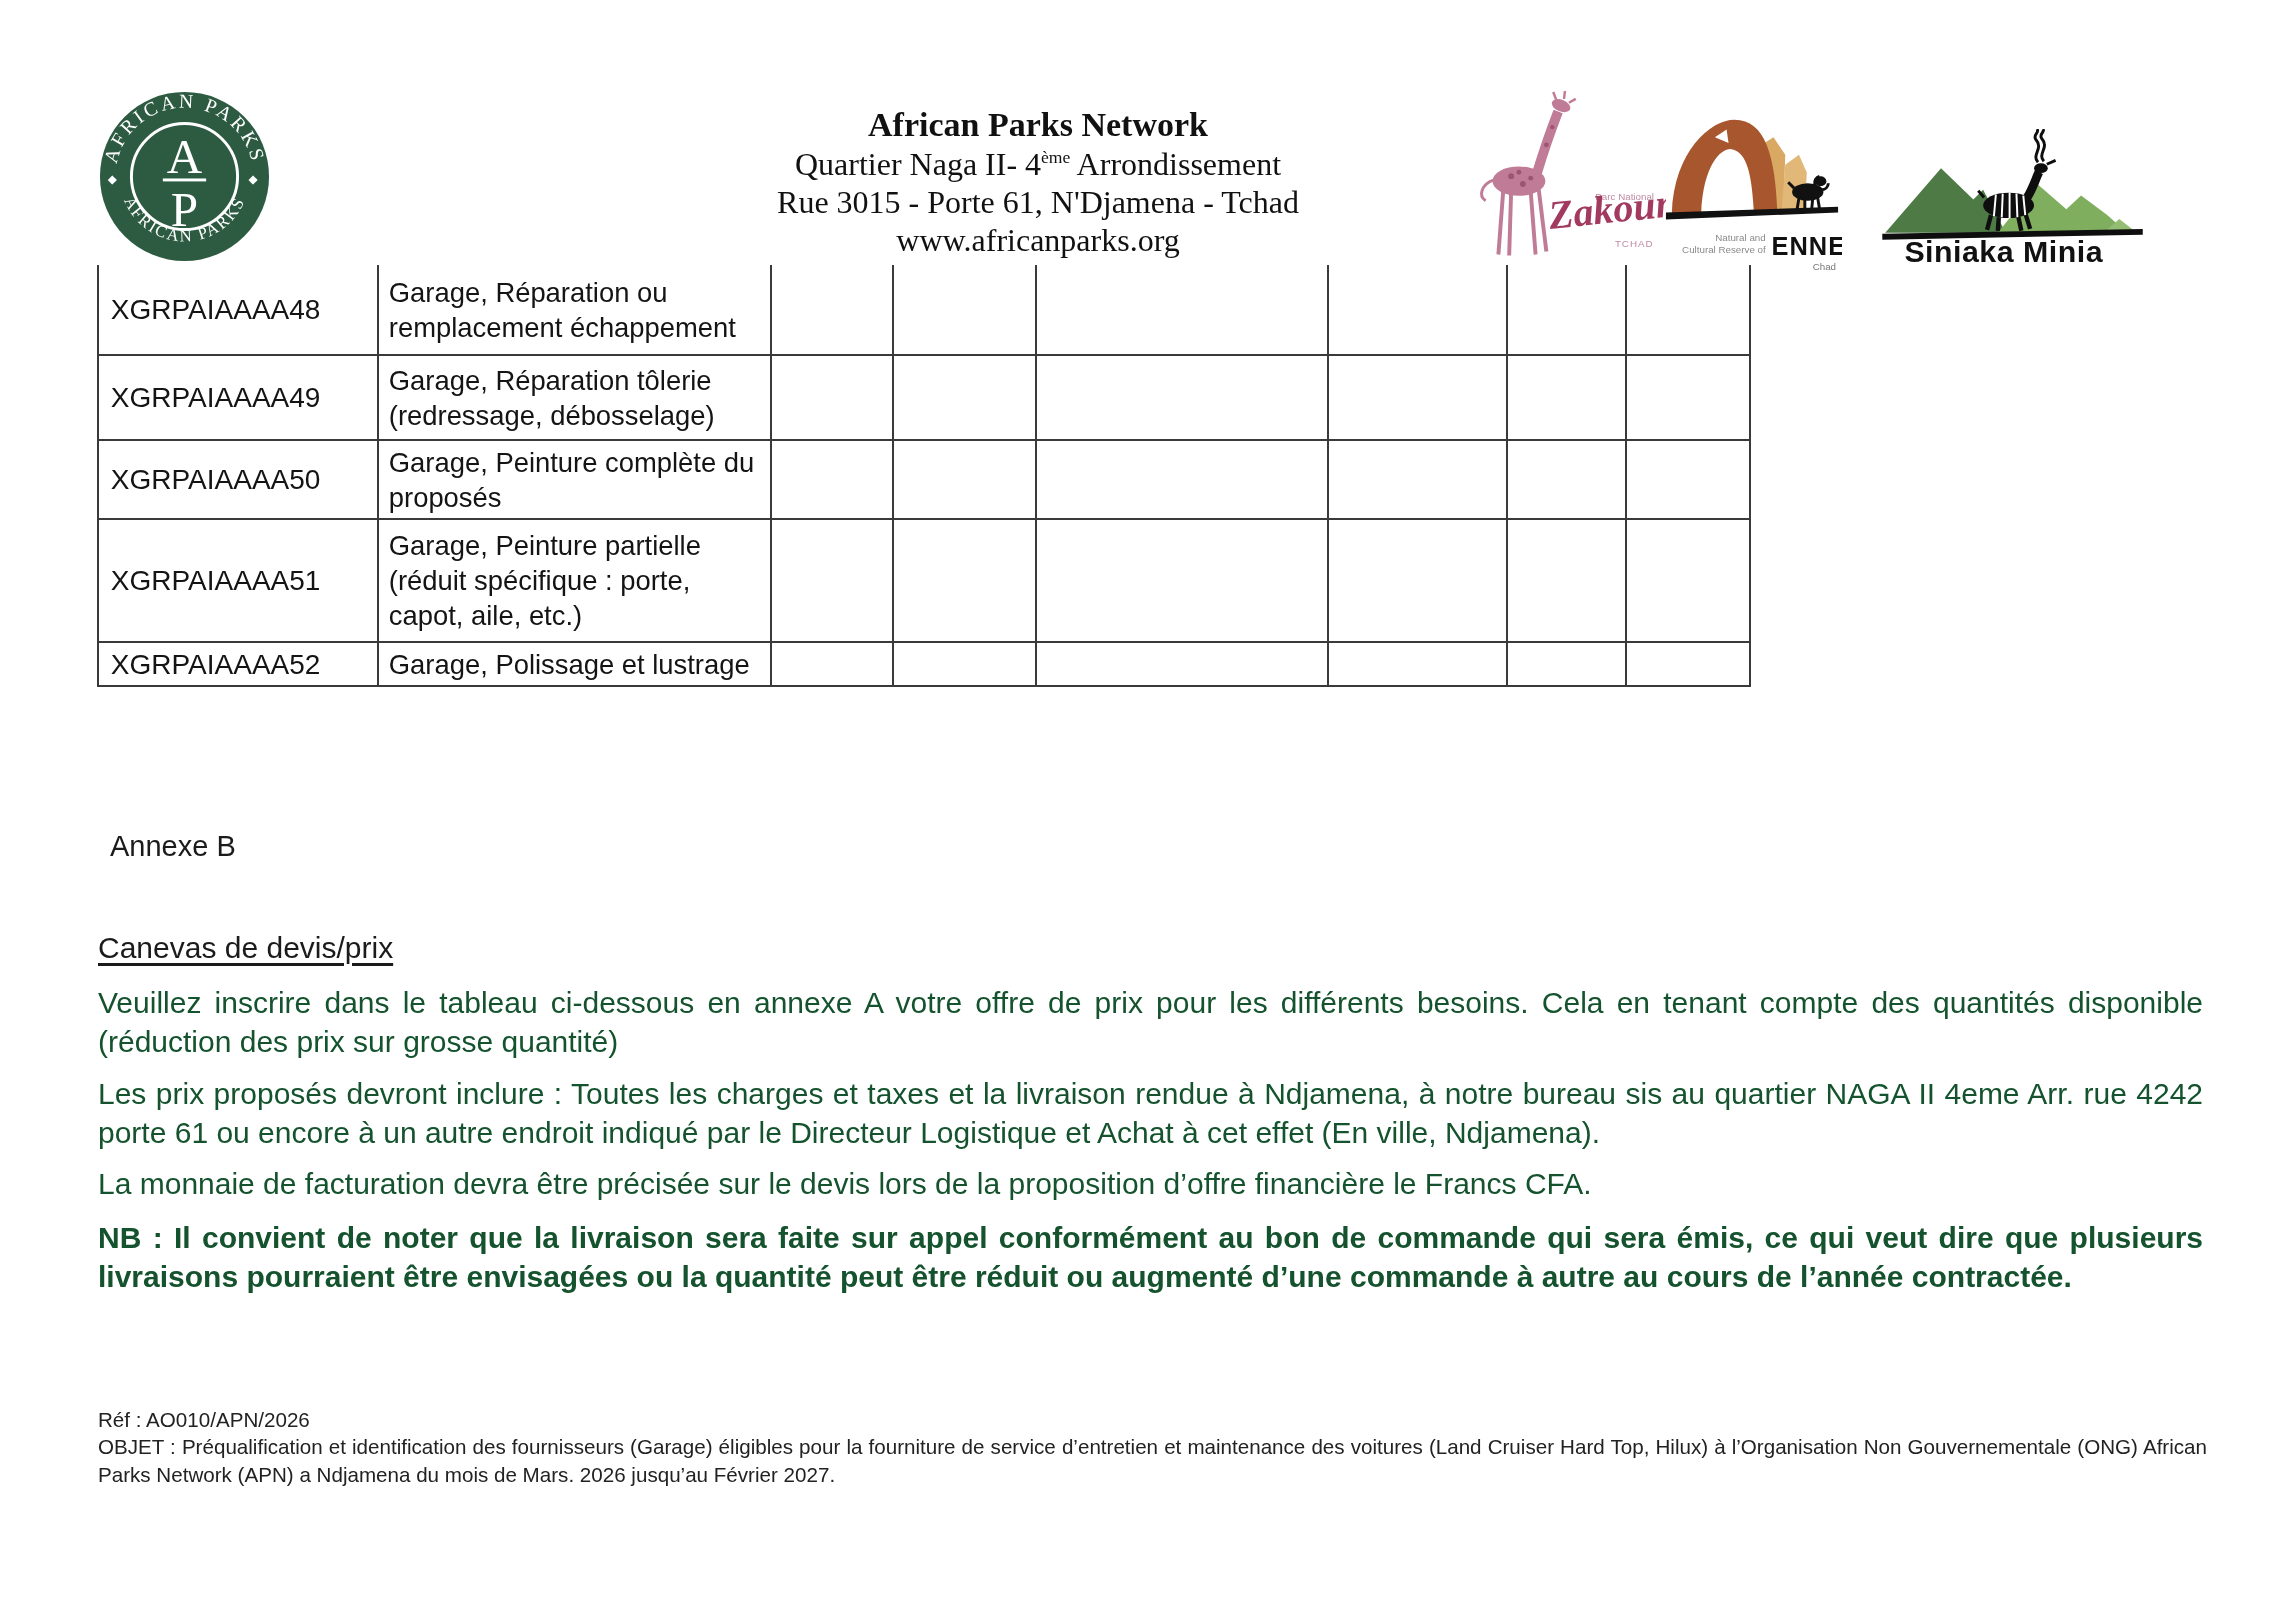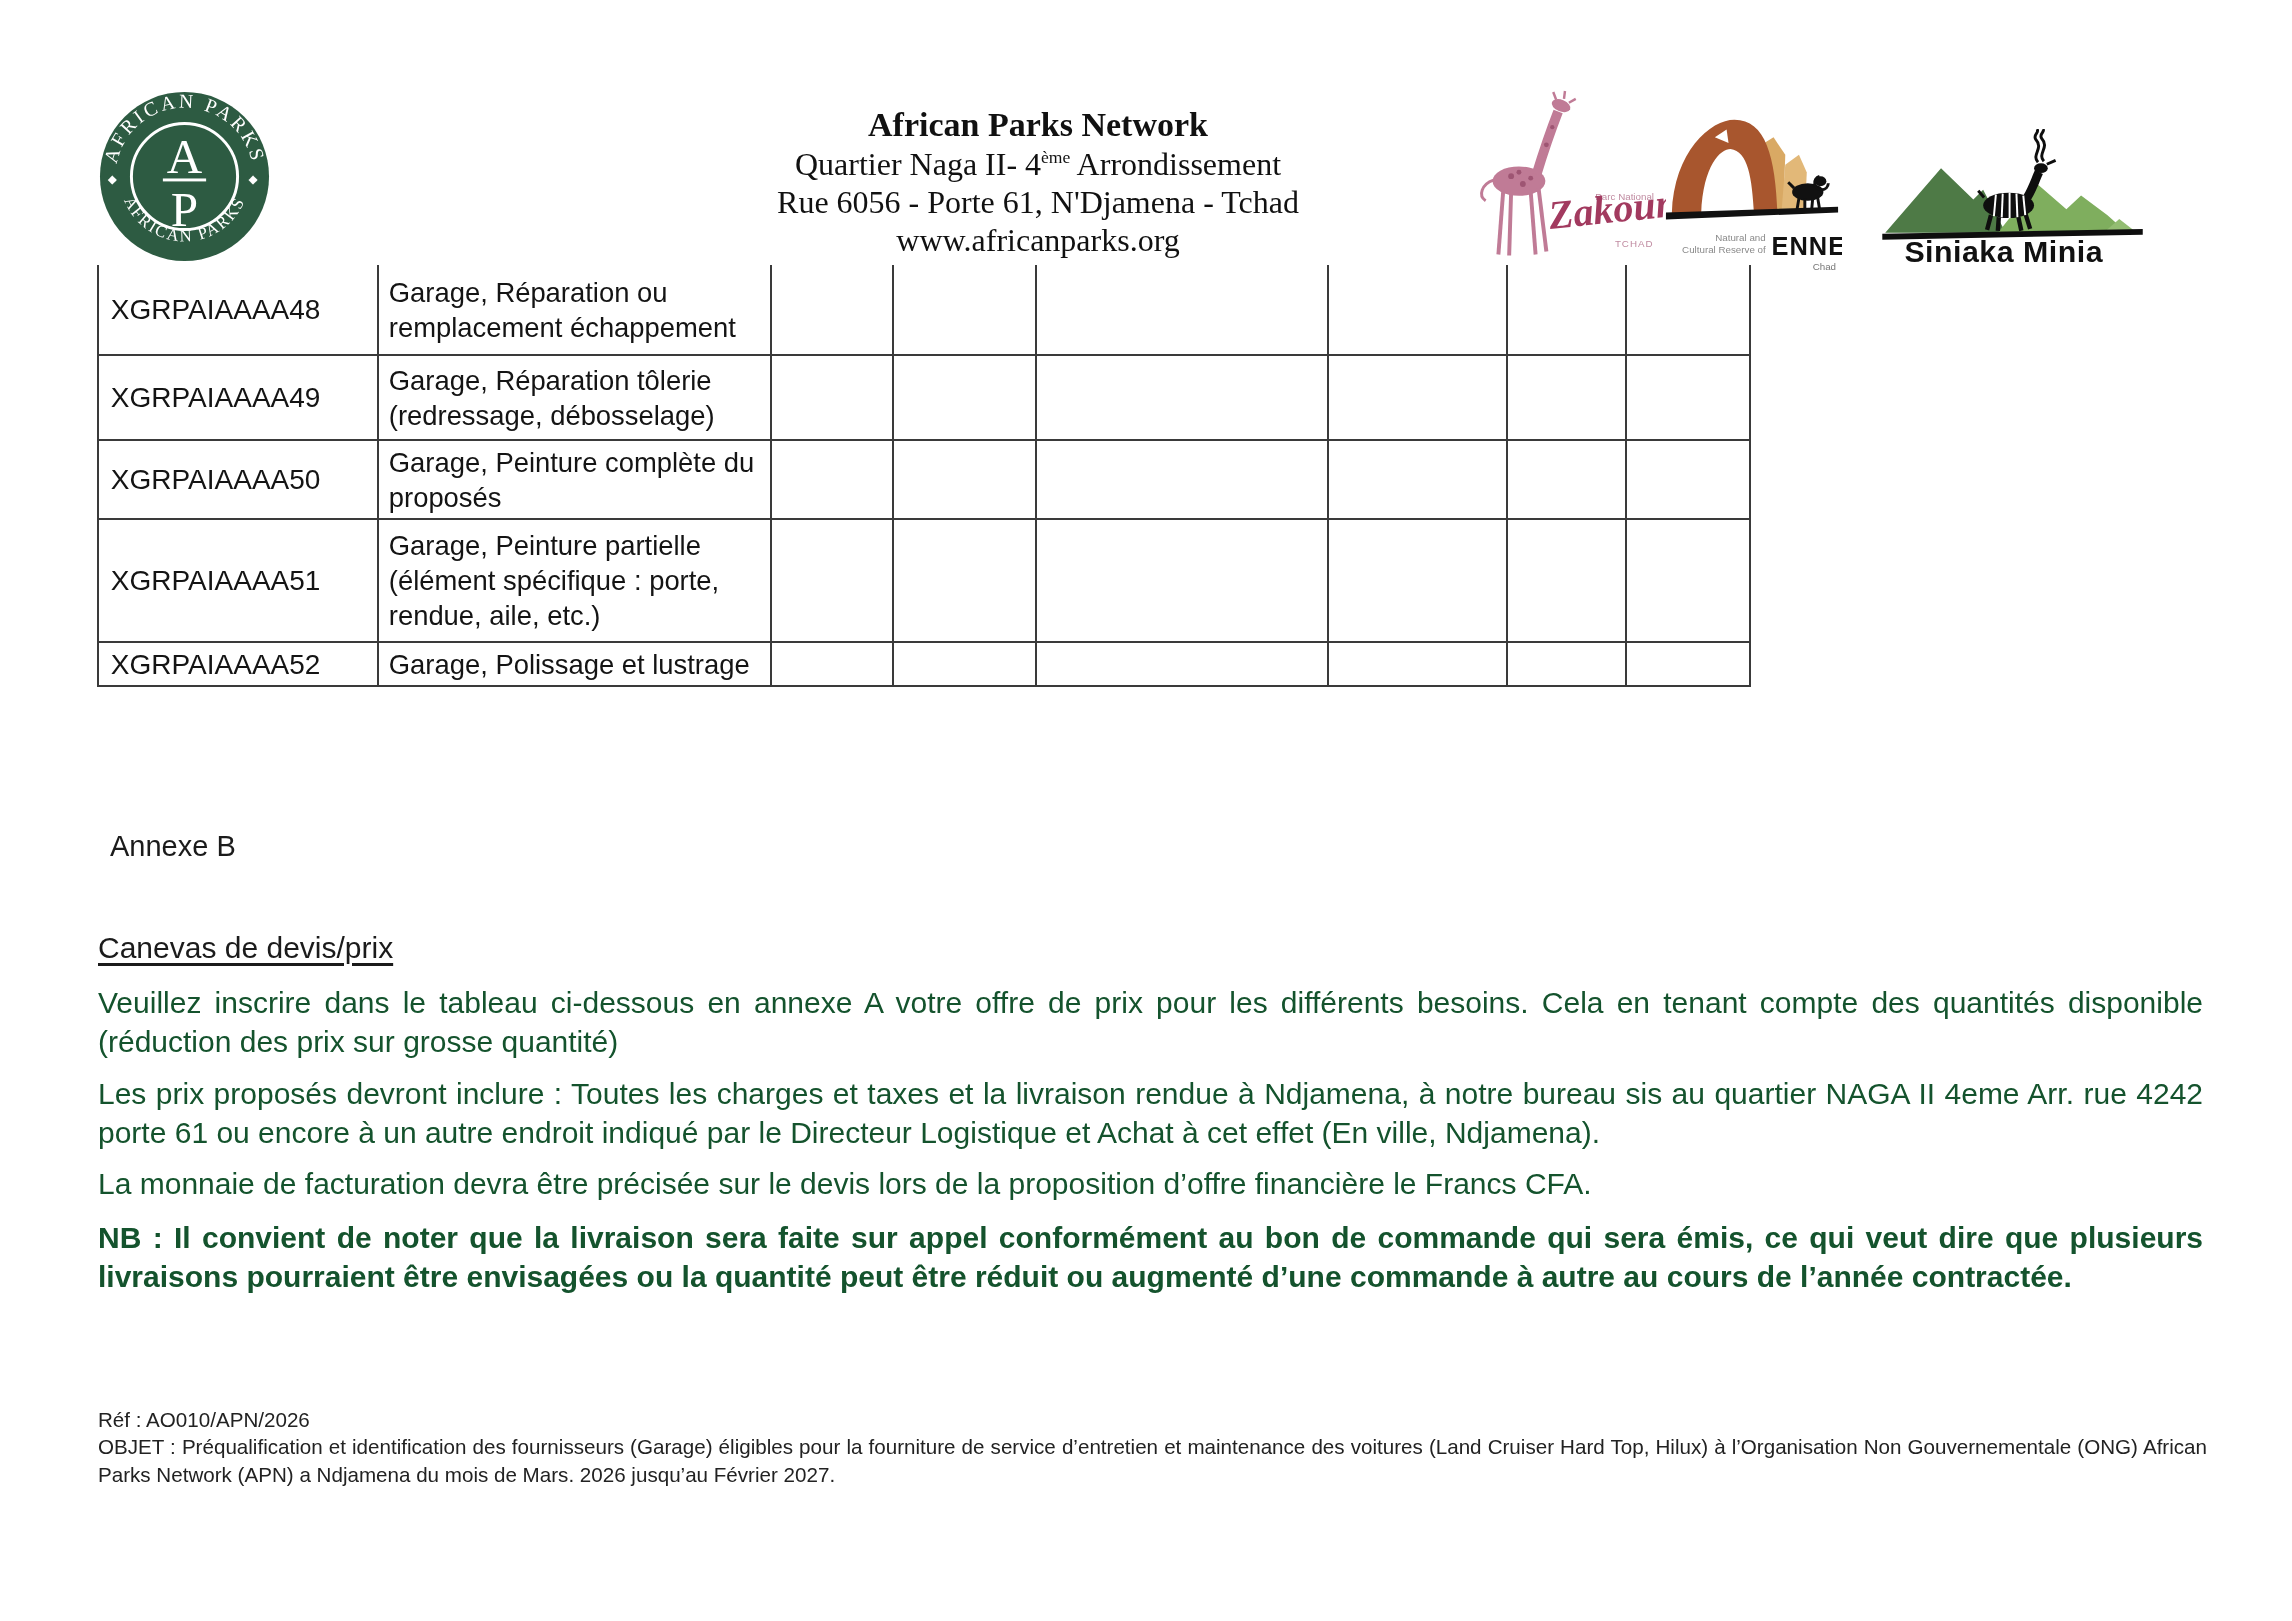--- a/index.html
+++ b/index.html
@@ -87,21 +87,21 @@
       <text x="10" y="95" fill="#ffffff" font-size="12">◆</text>
       <text x="153" y="95" fill="#ffffff" font-size="12">◆</text>
       <text x="88" y="84" fill="#ffffff" text-anchor="middle" font-family="Liberation Serif,serif" font-size="50">A</text>
       <rect x="66" y="90" width="44" height="3" fill="#ffffff"></rect>
       <text x="88" y="138" fill="#ffffff" text-anchor="middle" font-family="Liberation Serif,serif" font-size="50">P</text>
     </svg>
 
     <div class="org-block">
       <div class="org-name">African Parks Network</div>
       <div class="org-line"><span>Quartier Naga II- 4</span><sup>ème</sup><span> Arrondissement</span></div>
-      <div class="org-line">Rue 6056 - Porte 61, N'Djamena - Tchad</div>
+      <div class="org-line">Rue 3015 - Porte 61, N'Djamena - Tchad</div>
       <div class="org-line">www.africanparks.org</div>
     </div>
 
     <svg class="zakouma-logo" width="204" height="188" viewBox="0 0 208 192">
       <g stroke="#c07b96" fill="#c07b96">
         <path d="M32,92 C20,96 16,108 24,113" fill="none" stroke-width="3"></path>
         <ellipse cx="58" cy="93" rx="27" ry="15" stroke="none"></ellipse>
         <path d="M42,102 L37,168" fill="none" stroke-width="4"></path>
         <path d="M50,104 L48,169" fill="none" stroke-width="4"></path>
         <path d="M70,104 L75,168" fill="none" stroke-width="4"></path>
@@ -211,21 +211,21 @@
         <td class="desc">Garage, Peinture complète du proposés</td>
         <td></td>
           <td></td>
         <td></td>
           <td></td>
         <td></td>
           <td></td>
       </tr>
       <tr class="r3">
         <td class="code">XGRPAIAAAA51</td>
-        <td class="desc">Garage, Peinture partielle (élément spécifique : porte, rendue, aile, etc.)</td>
+        <td class="desc">Garage, Peinture partielle (réduit spécifique : porte, capot, aile, etc.)</td>
         <td></td>
           <td></td>
         <td></td>
           <td></td>
         <td></td>
           <td></td>
       </tr>
       <tr class="r4">
         <td class="code">XGRPAIAAAA52</td>
         <td class="desc">Garage, Polissage et lustrage</td>

